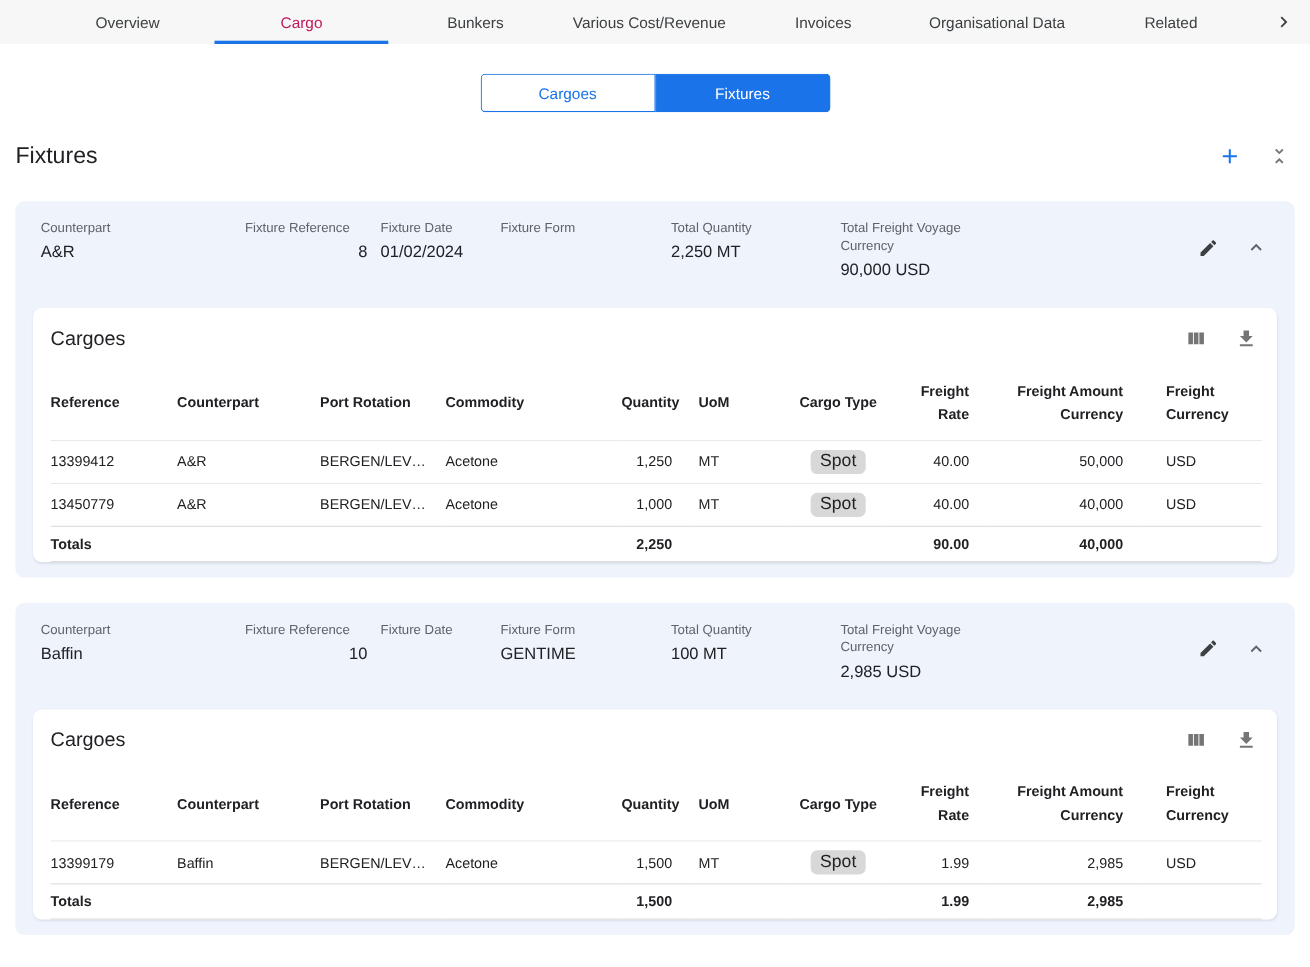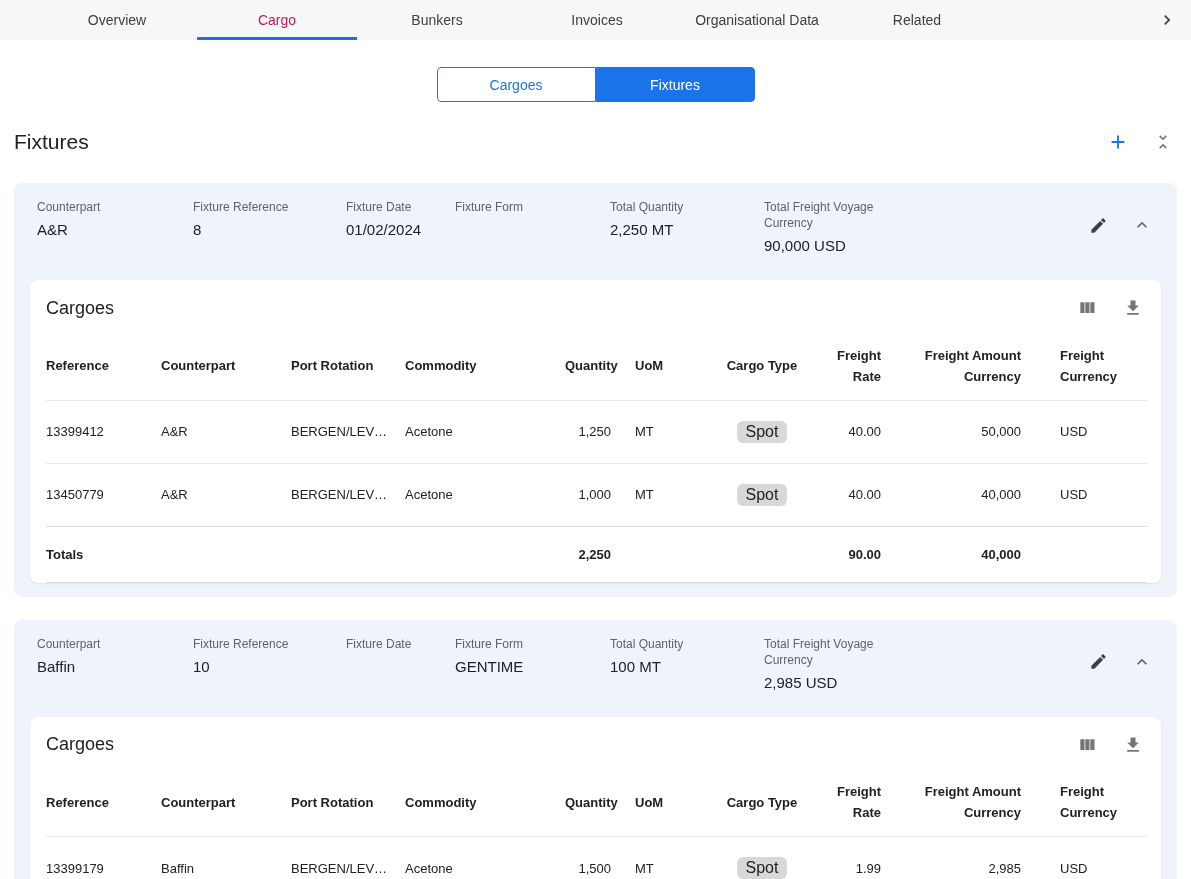--- a/index.html
+++ b/index.html
@@ -26,55 +26,56 @@
   .page-header { display:flex; align-items:center; padding:0 16px 0 14px; margin-top:27px; }
   .page-title { font-size:21px; font-weight:400; color:#202124; }
   .page-actions { margin-left:auto; display:flex; align-items:center; gap:20px; }
   .icon-btn { background:none; border:none; cursor:pointer; display:flex; align-items:center; justify-content:center; padding:2px; }
 
   
   .fixture-card { margin:28px 14px 0 14px; background:#eef3fc; border-radius:8px; padding-bottom:14px; }
   .fixture-card + .fixture-card { margin-top:23px; }
   .fixture-header { display:flex; align-items:flex-start; padding:16px 23px 10px 23px; min-height:97px; }
   .fh-field { padding-right:12px; }
-  .fh-field.c1 { width:156px; } .fh-field.c2 { width:153px; } .fh-field.c3 { width:109px; }
+  .fh-field.c1 { width:156px; } .fh-field.c2 { width:153px;text-align:right; } .fh-field.c3 { width:109px; }
   .fh-field.c4 { width:155px; } .fh-field.c5 { width:154px; } .fh-field.c6 { width:170px; }
   .fh-label { font-size:12px; color:#5f6368; line-height:16px; max-width:125px; margin-bottom:5px; }
   .fh-value { font-size:15px; color:#202124; line-height:20px; min-height:20px; }
   .fh-actions { margin-left:auto; display:flex; align-items:center; gap:20px; margin-top:14px; }
 
   
   .inner-card { margin:0 16px; background:#fff; border-radius:8px; padding:16px 16px 0 16px;
                 box-shadow:0 1px 2px rgba(60,64,67,.10); }
   .inner-head { display:flex; align-items:center; padding-bottom:14px; }
   .inner-title { font-size:18px; font-weight:400; color:#202124; }
   .inner-actions { margin-left:auto; display:flex; align-items:center; gap:22px; }
 
   table.cargo-table { width:100%; border-collapse:collapse; table-layout:fixed; }
   .cargo-table th { font-size:13px; font-weight:bold; color:#202124; text-align:left;
                     vertical-align:middle; line-height:1.6; height:66px; padding:4px 0; }
-  .cargo-table td { font-size:13px; color:#202124; padding:20px 0; height:31px;
+  .cargo-table td { font-size:13px; color:#202124; padding:8px 0; height:31px;
                     border-top:1px solid #e9e9e9; vertical-align:middle; }
   .cargo-table .num { text-align:right; padding-right:16px; }
   .cargo-table .ctr { text-align:center; }
   .cargo-table .pad-s { padding-left:8px; }
   .cargo-table .pad-l { padding-left:23px; }
   .cargo-table tr.totals td { font-weight:bold; border-top:1px solid #dcdcdc; border-bottom:1px solid #dcdcdc; }
   .chip { display:inline-block; background:#d8d8d8; color:#202124; font-size:16px;
           line-height:16px; padding:3px 9px; border-radius:6px; }
 
   .ic { display:block; }
 </style>
 </head>
 <body>
 
 <nav class="tabbar">
   <div class="tab">Overview</div>
   <div class="tab active">Cargo</div>
   <div class="tab">Bunkers</div>
+  <div class="tab">Various Cost/Revenue</div>
   <div class="tab">Invoices</div>
   <div class="tab">Organisational Data</div>
   <div class="tab">Related</div>
   <div class="tab-more">
     <svg class="ic" width="20" height="20" viewBox="0 0 24 24" fill="#3c4043">
         <path d="M10 6L8.59 7.41 13.17 12l-4.58 4.59L10 18l6-6z"></path>
       </svg>
   </div>
 </nav>
 

